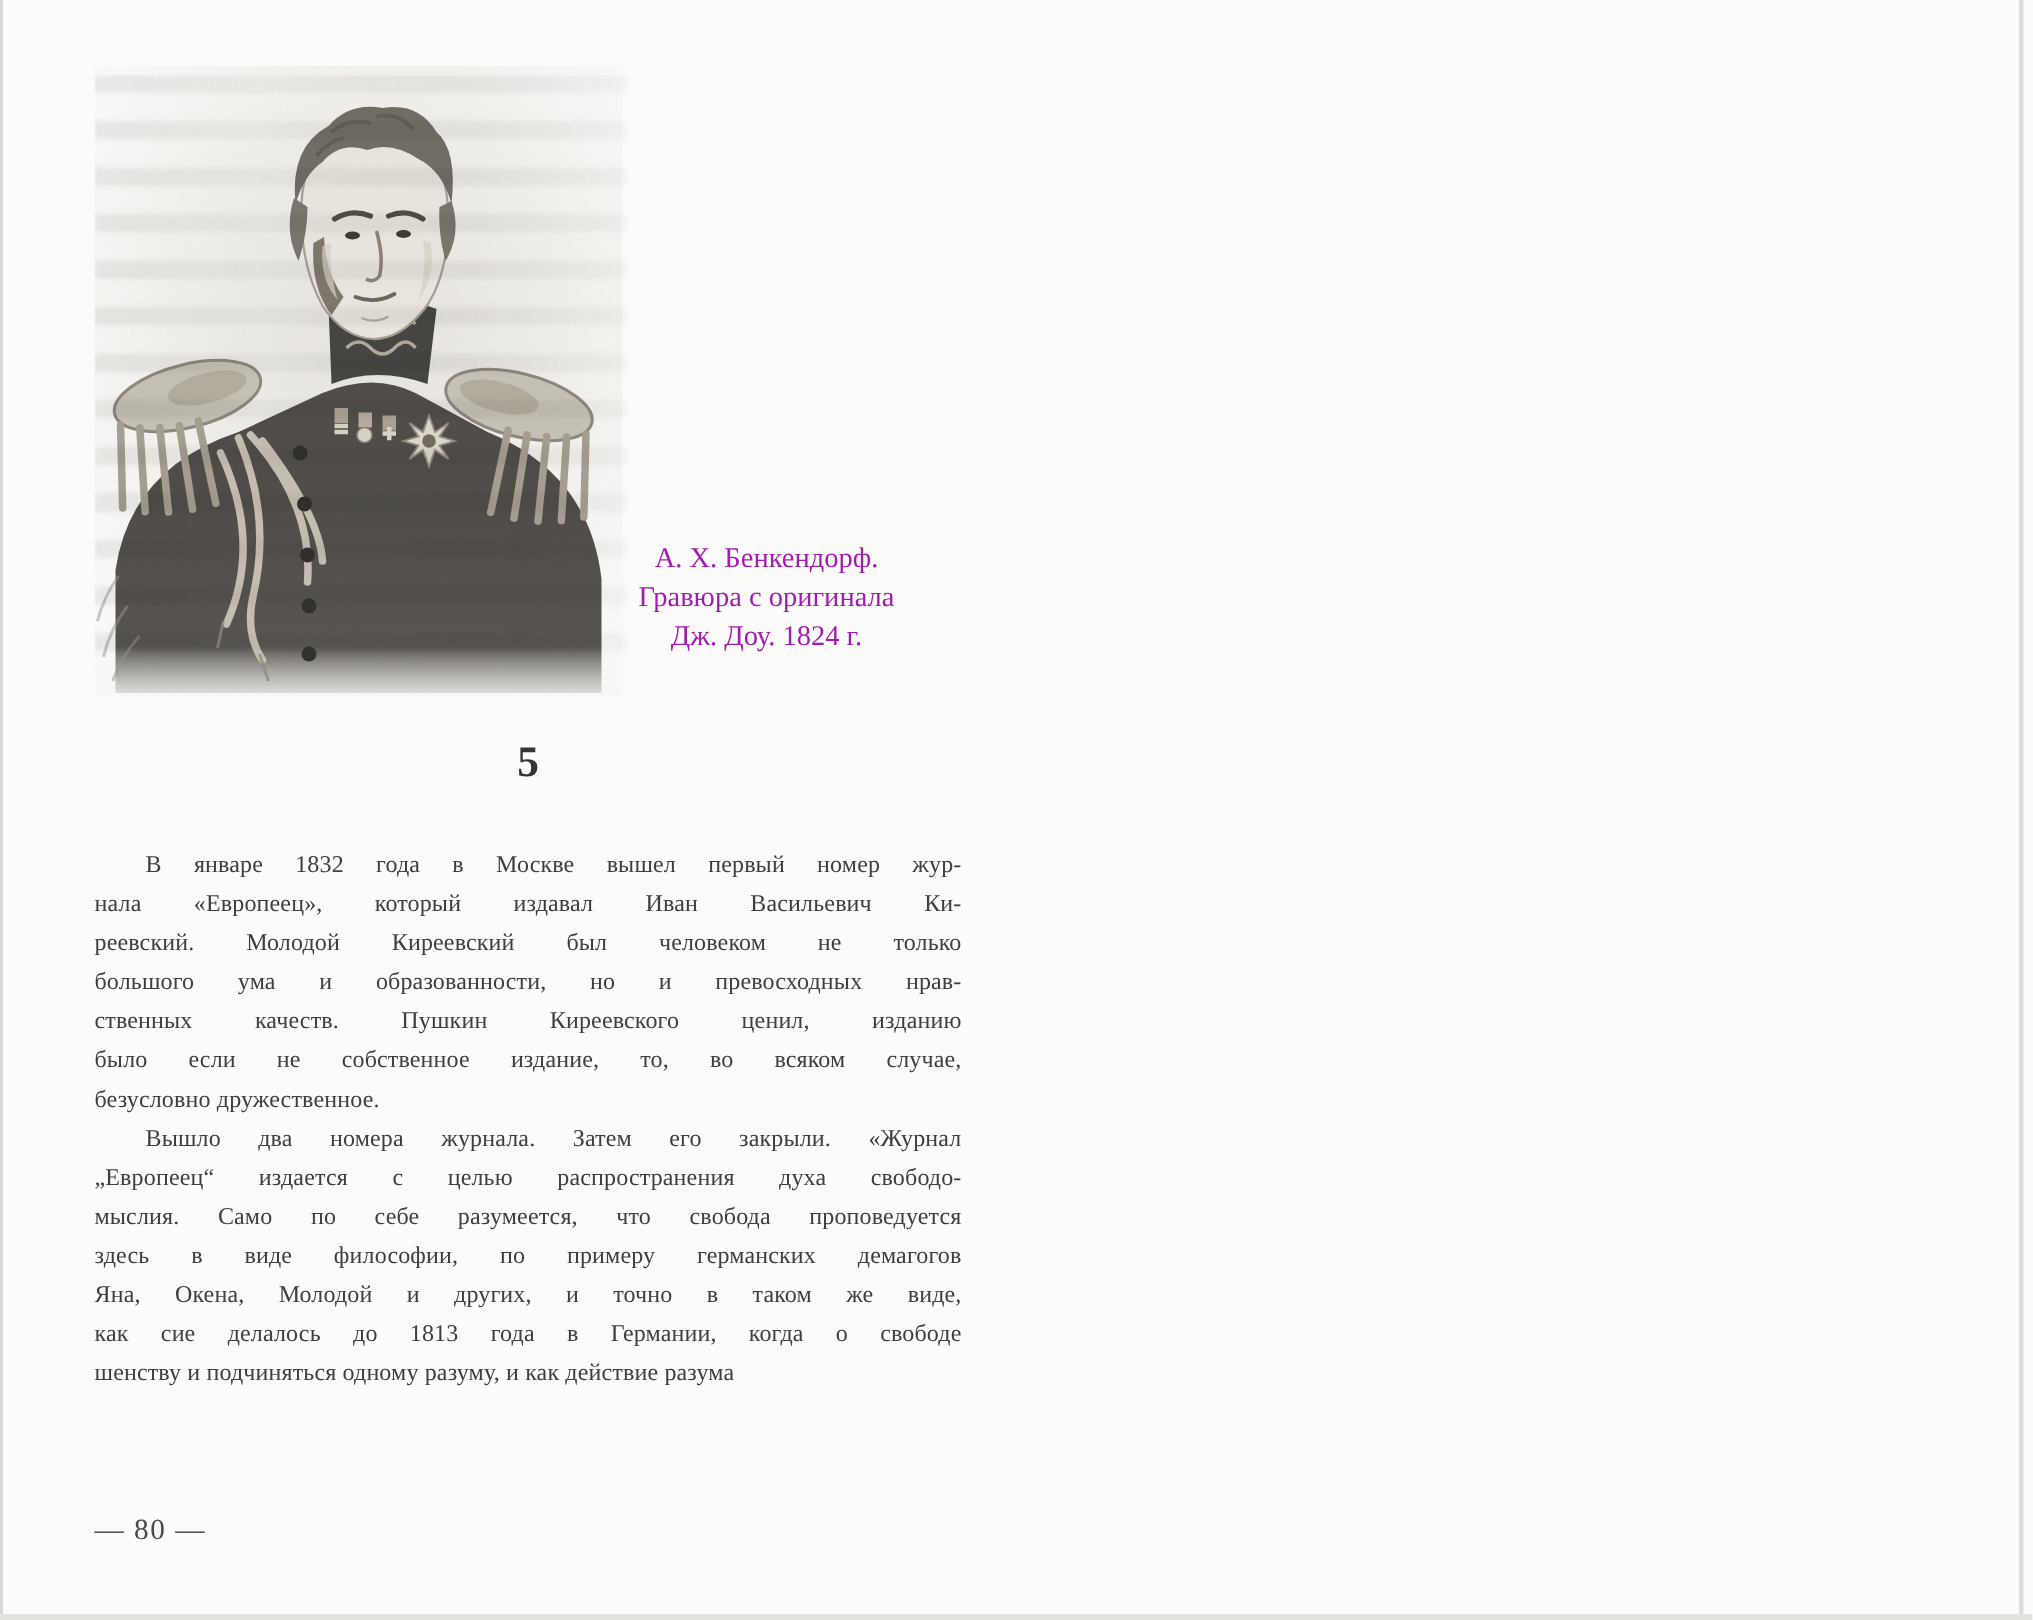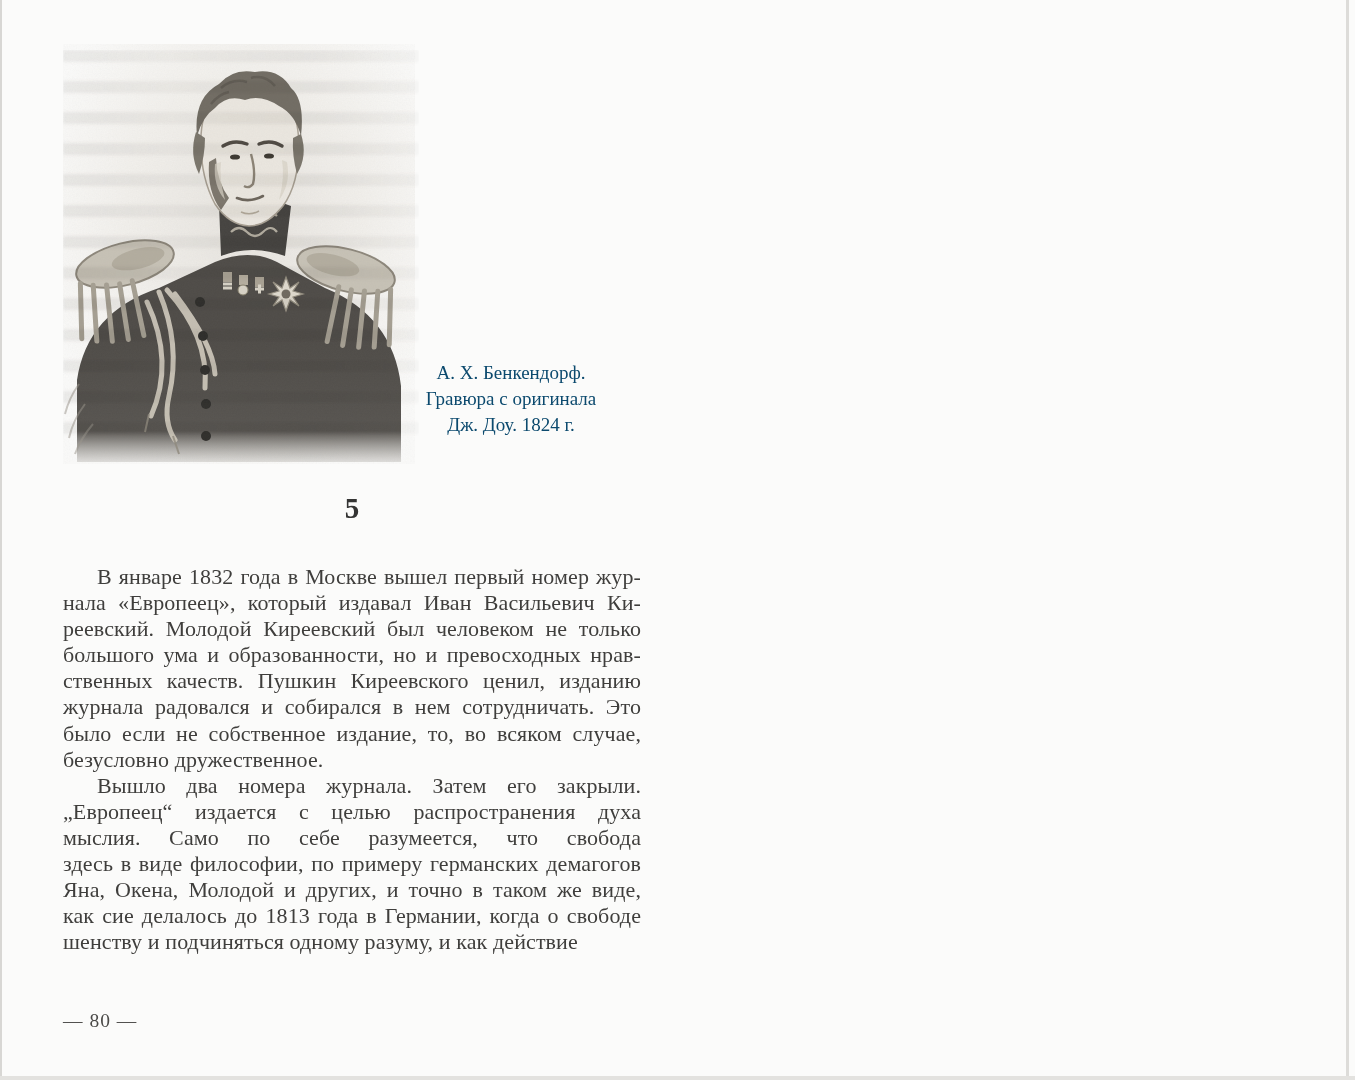--- a/index.html
+++ b/index.html
@@ -30,34 +30,34 @@
       rgba(95,92,87,0) 12px, rgba(95,92,87,0) 31px);
     -webkit-mask-image:linear-gradient(90deg, rgba(0,0,0,.9) 0 8%, rgba(0,0,0,.55) 30%, rgba(0,0,0,.85) 70%, rgba(0,0,0,.4) 100%);
             mask-image:linear-gradient(90deg, rgba(0,0,0,.9) 0 8%, rgba(0,0,0,.55) 30%, rgba(0,0,0,.85) 70%, rgba(0,0,0,.4) 100%);
     filter:blur(1.8px);
     mix-blend-mode:multiply;
     z-index:3;pointer-events:none;
   }
 
   .caption{
     position:absolute;left:413px;top:360px;width:196px;margin:0;
-    text-align:center;font-size:19px;line-height:26px;color:#0c4a6e;
+    text-align:center;font-size:19px;line-height:26px;color:#a21caf;
   }
 
   .heading{
     position:absolute;left:63px;top:492px;width:578px;margin:0;
     text-align:center;font-size:29px;font-weight:bold;color:#343433;
   }
 
   .body-text{position:absolute;}
   .left-body{left:63px;top:564px;width:578px;}
 
   .para{margin:0;padding:0;}
   .line{
-    font-size:22px;line-height:26.1px;height:26.1px;overflow:hidden;
+    font-size:16px;line-height:26.1px;height:26.1px;overflow:hidden;
     text-align:justify;text-align-last:justify;
     letter-spacing:0.1px;
   }
   .line.last{text-align:left;text-align-last:left;}
   .line.indent{text-indent:34px;}
 
   .pagenum{
     position:absolute;top:1010px;width:578px;margin:0;
     text-align:left;font-size:19.5px;color:#4b4a48;letter-spacing:1px;
   }
@@ -208,21 +208,20 @@
 
   <h2 class="heading">5</h2>
 
   <div class="body-text left-body">
       <div class="para">
         <div class="line indent"><span>В январе 1832 года в Москве вышел первый номер жур-</span></div>
         <div class="line"><span>нала «Европеец», который издавал Иван Васильевич Ки-</span></div>
         <div class="line"><span>реевский. Молодой Киреевский был человеком не только</span></div>
         <div class="line"><span>большого ума и образованности, но и превосходных нрав-</span></div>
         <div class="line"><span>ственных качеств. Пушкин Киреевского ценил, изданию</span></div>
-        <div class="line"><span>журнала радовался и собирался в нем сотрудничать. Это</span></div>
         <div class="line"><span>было если не собственное издание, то, во всяком случае,</span></div>
         <div class="line last"><span>безусловно дружественное.</span></div>
       </div>
       <div class="para">
         <div class="line indent"><span>Вышло два номера журнала. Затем его закрыли. «Журнал</span></div>
         <div class="line"><span>„Европеец“ издается с целью распространения духа свободо-</span></div>
         <div class="line"><span>мыслия. Само по себе разумеется, что свобода проповедуется</span></div>
         <div class="line"><span>здесь в виде философии, по примеру германских демагогов</span></div>
         <div class="line"><span>Яна, Окена, Молодой и других, и точно в таком же виде,</span></div>
         <div class="line"><span>как сие делалось до 1813 года в Германии, когда о свободе</span></div>

